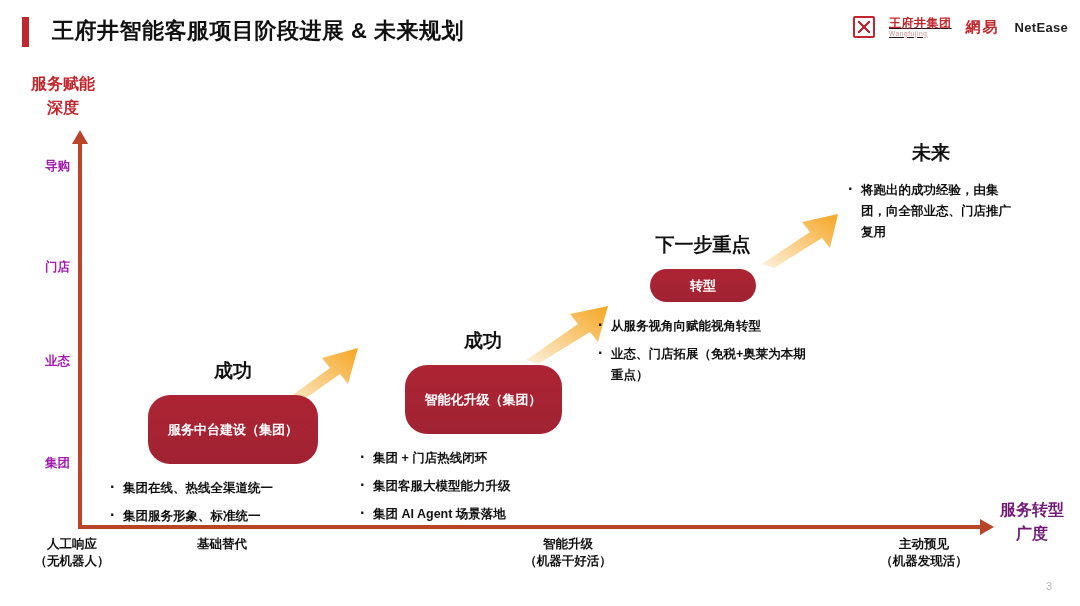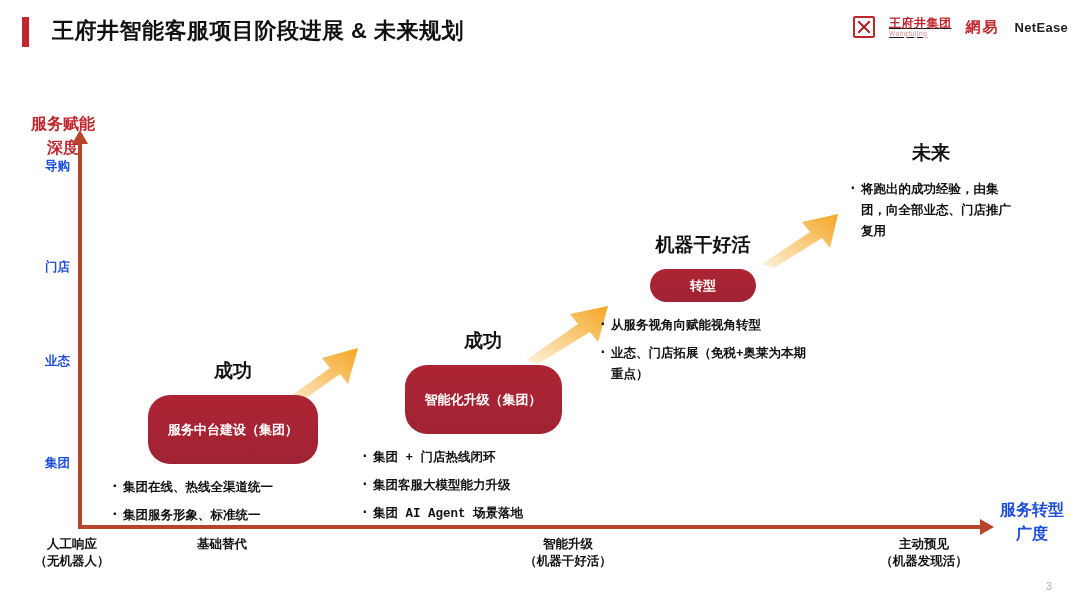--- a/index.html
+++ b/index.html
@@ -40,45 +40,45 @@
   .wfj-text { line-height: 1; }
   .wfj-cn { font-size: 12px; font-weight: bold; color: #c0272d; letter-spacing: .5px; display: block; }
   .wfj-en { font-size: 6.5px; color: #d08a8a; letter-spacing: .6px; display: block; margin-top: 2px; }
   .logo-netease { display: flex; align-items: center; gap: 15px; }
   .ne-cn { font-size: 15px; font-weight: bold; color: #c0272d; letter-spacing: 2px; }
   .ne-en { font-size: 13px; font-weight: bold; color: #222; letter-spacing: .3px; }
 
   
   .axis-y-title {
     position: absolute; left: 8px; top: 72px; width: 110px;
-    text-align: center; color: #c0272d; font-weight: bold; font-size: 16px; line-height: 24px; margin-top: 40px;
+    text-align: center; color: #c0272d; font-weight: bold; font-size: 16px; line-height: 24px;
   }
   .axis-x-title {
     position: absolute; left: 986px; top: 498px; width: 92px;
-    text-align: center; color: #1d4ed8; font-weight: bold; font-size: 16px; line-height: 24px;
+    text-align: center; color: #701a75; font-weight: bold; font-size: 16px; line-height: 24px;
   }
   .axis-line-y {
     position: absolute; left: 78px; top: 142px; width: 4px; height: 387px; background: #b8442a;
   }
   .axis-arrow-y {
     position: absolute; left: 72px; top: 130px;
     width: 0; height: 0; border-left: 8px solid transparent; border-right: 8px solid transparent;
     border-bottom: 14px solid #b8442a;
   }
   .axis-line-x {
     position: absolute; left: 78px; top: 525px; width: 906px; height: 4px; background: #b8442a;
   }
   .axis-arrow-x {
     position: absolute; left: 980px; top: 519px;
     width: 0; height: 0; border-top: 8px solid transparent; border-bottom: 8px solid transparent;
     border-left: 14px solid #b8442a;
   }
   .ytick {
     position: absolute; left: 8px; width: 62px; text-align: right;
-    font-size: 12.5px; font-weight: bold; color: #1d4ed8;
+    font-size: 12.5px; font-weight: bold; color: #a21caf;
   }
   .xtick {
     position: absolute; top: 536px; width: 180px; text-align: center;
     font-size: 12.5px; font-weight: bold; color: #111; line-height: 17px;
   }
 
   
   .stage { position: absolute; }
   .stage-head {
     font-size: 19px; font-weight: bold; color: #111; text-align: center;
@@ -88,21 +88,21 @@
     display: inline-block;
     background: linear-gradient(180deg, #ad2434 0%, #a02333 100%);
     color: #ffffff; font-weight: bold; font-size: 13px;
     border-radius: 22px; padding: 28px 20px; text-align: center;
     white-space: nowrap; line-height: 1;
   }
   .pill-wrap { text-align: center; }
   .bullets { margin-top: 14px; }
   .bullet {
     position: relative; padding-left: 15px; font-size: 12.5px; font-weight: bold;
-    color: #111; line-height: 21px; margin-bottom: 7px; font-family: Liberation Mono, monospace;
+    color: #111; line-height: 21px; margin-bottom: 7px;
   }
   .bullet::before {
     content: "·"; position: absolute; left: 2px; top: -2px; font-size: 16px; color: #111;
   }
 
   
   .arrow { position: absolute; }
   .page-num {
     position: absolute; right: 28px; bottom: 14px;
     font-size: 11px; color: #b5b5b5;
@@ -214,21 +214,21 @@
       <span class="pill">智能化升级（集团）</span>
     </div>
     <div class="bullets">
       <div class="bullet">集团 + 门店热线闭环</div>
       <div class="bullet">集团客服大模型能力升级</div>
       <div class="bullet">集团 AI Agent 场景落地</div>
     </div>
   </div>
 
   <div class="stage" style="left:596px; top:232px; width:214px;">
-    <div class="stage-head">机器干好活</div>
+    <div class="stage-head">下一步重点</div>
     <div class="pill-wrap">
       <span class="pill" style="padding:10px 40px;">转型</span>
     </div>
     <div class="bullets">
       <div class="bullet">从服务视角向赋能视角转型</div>
       <div class="bullet">业态、门店拓展（免税+奥莱为本期重点）</div>
     </div>
   </div>
 
   <div class="stage" style="left:846px; top:140px; width:170px;">

